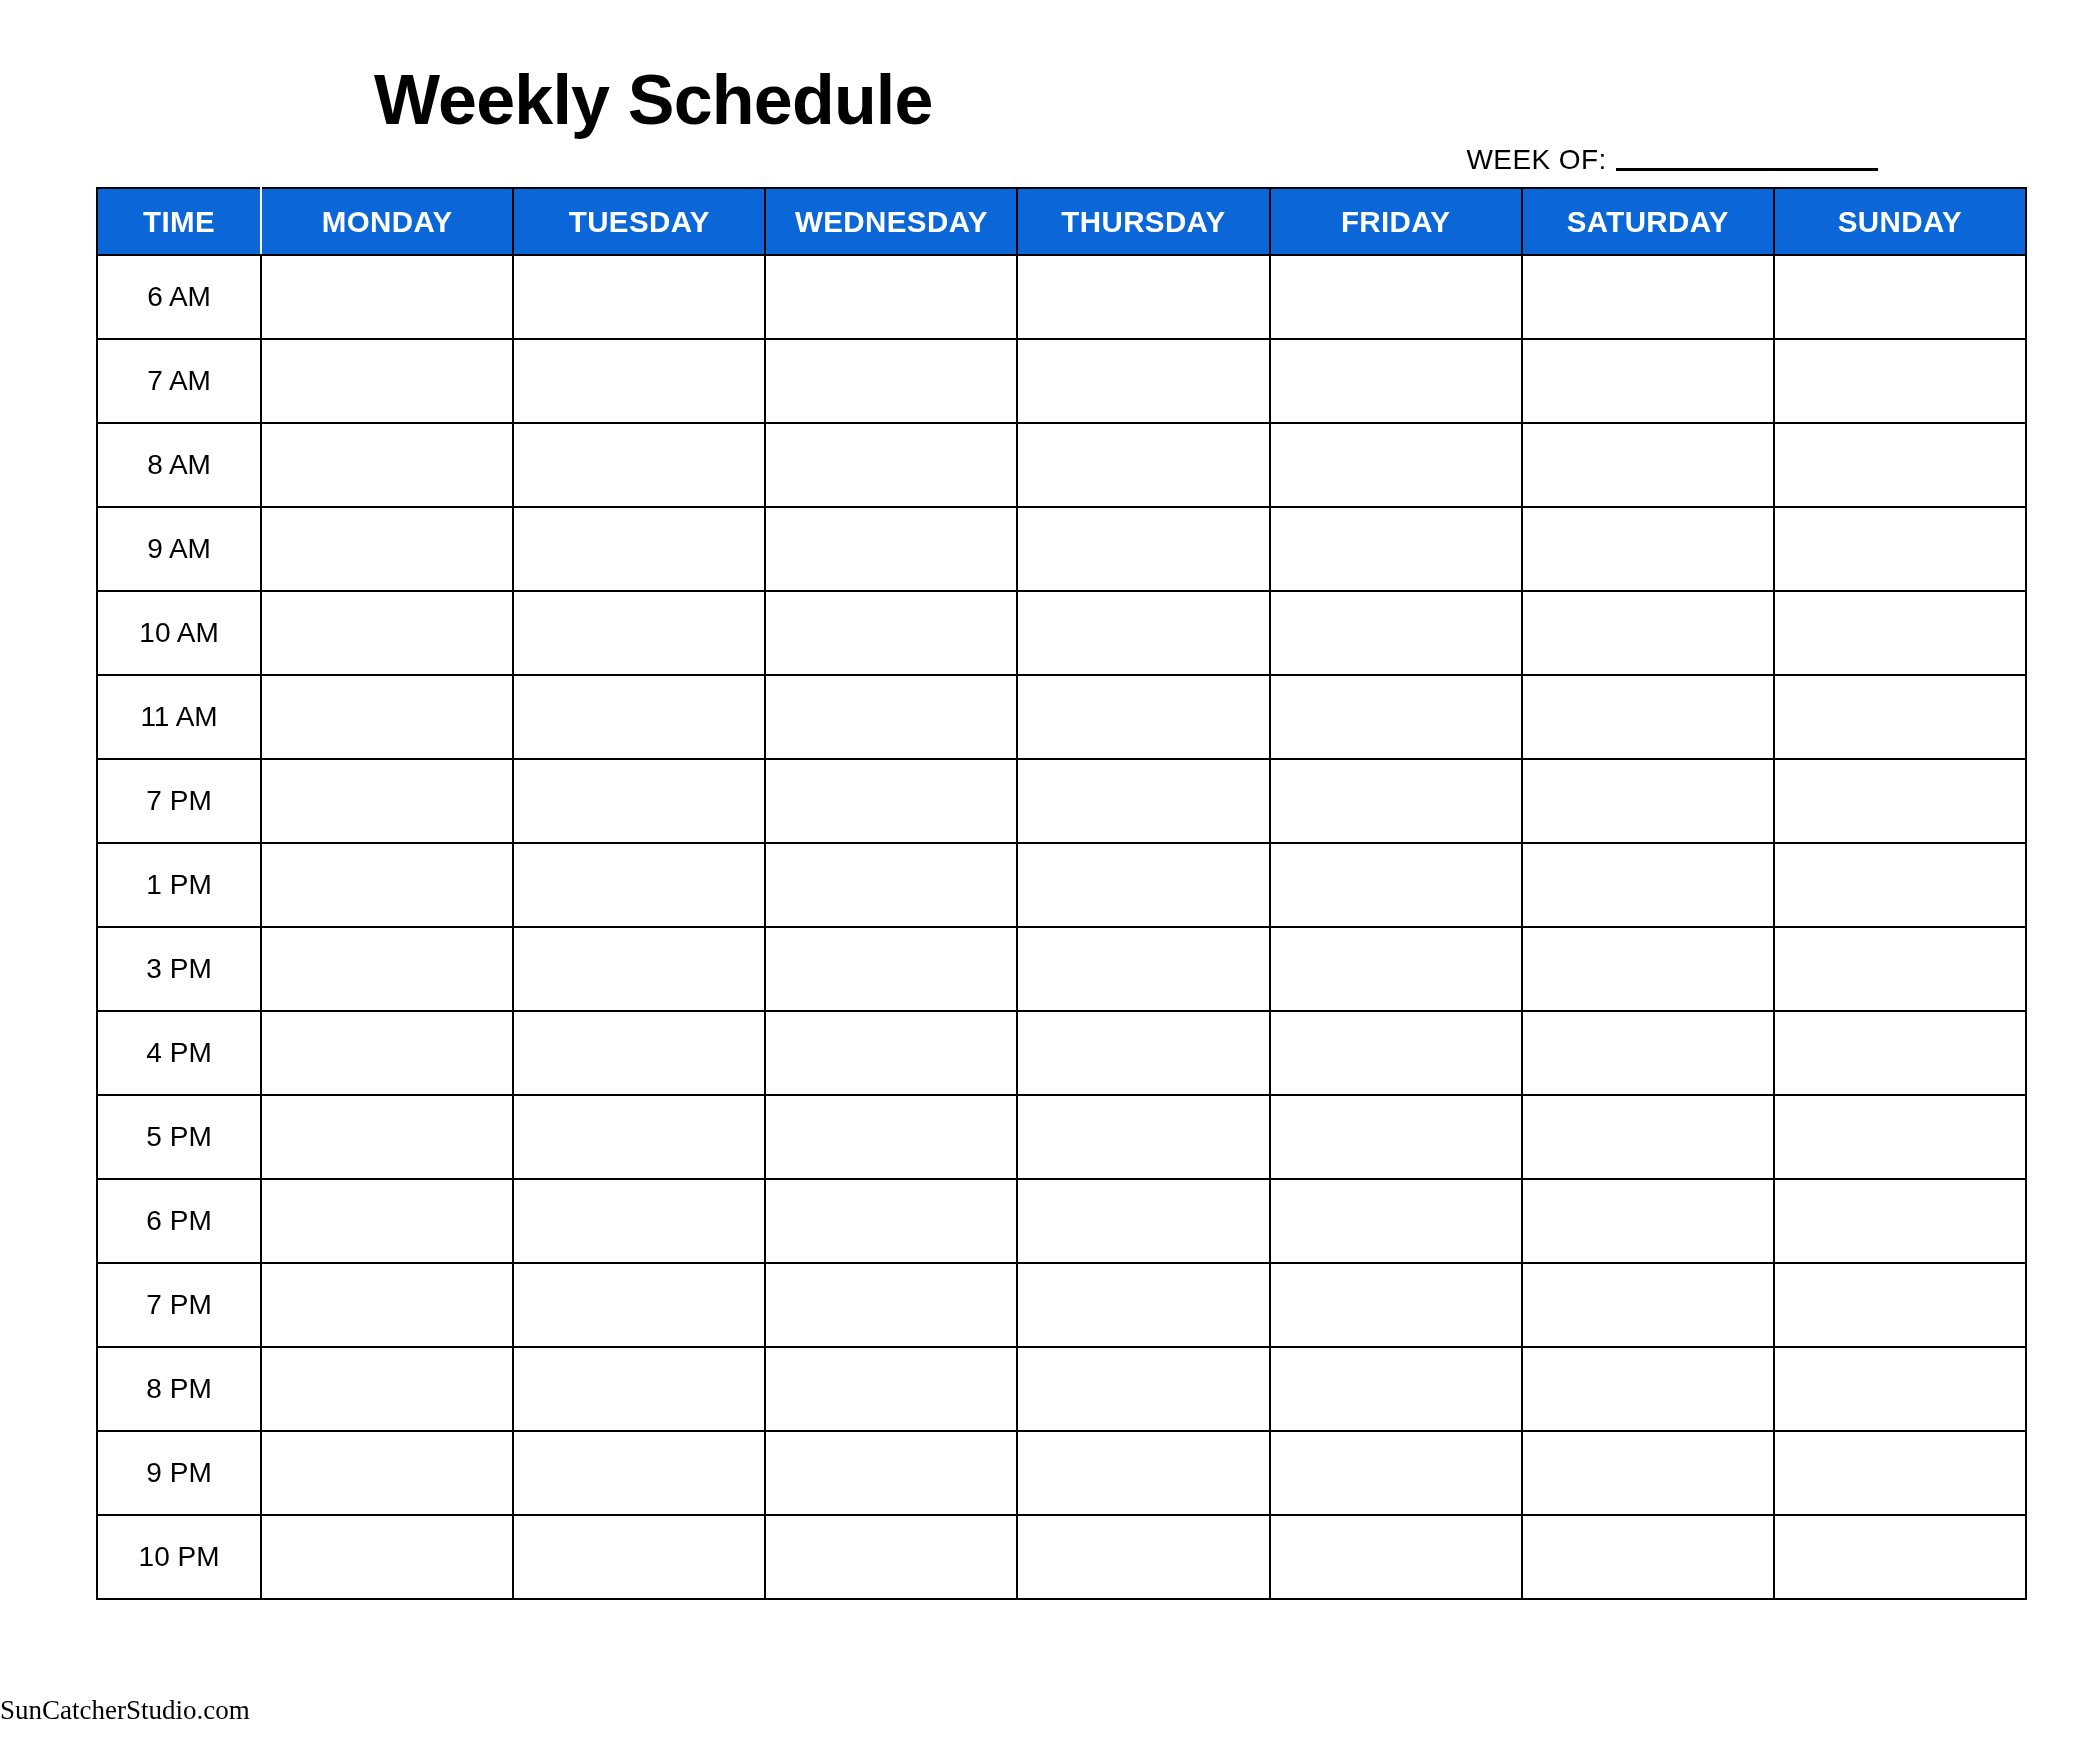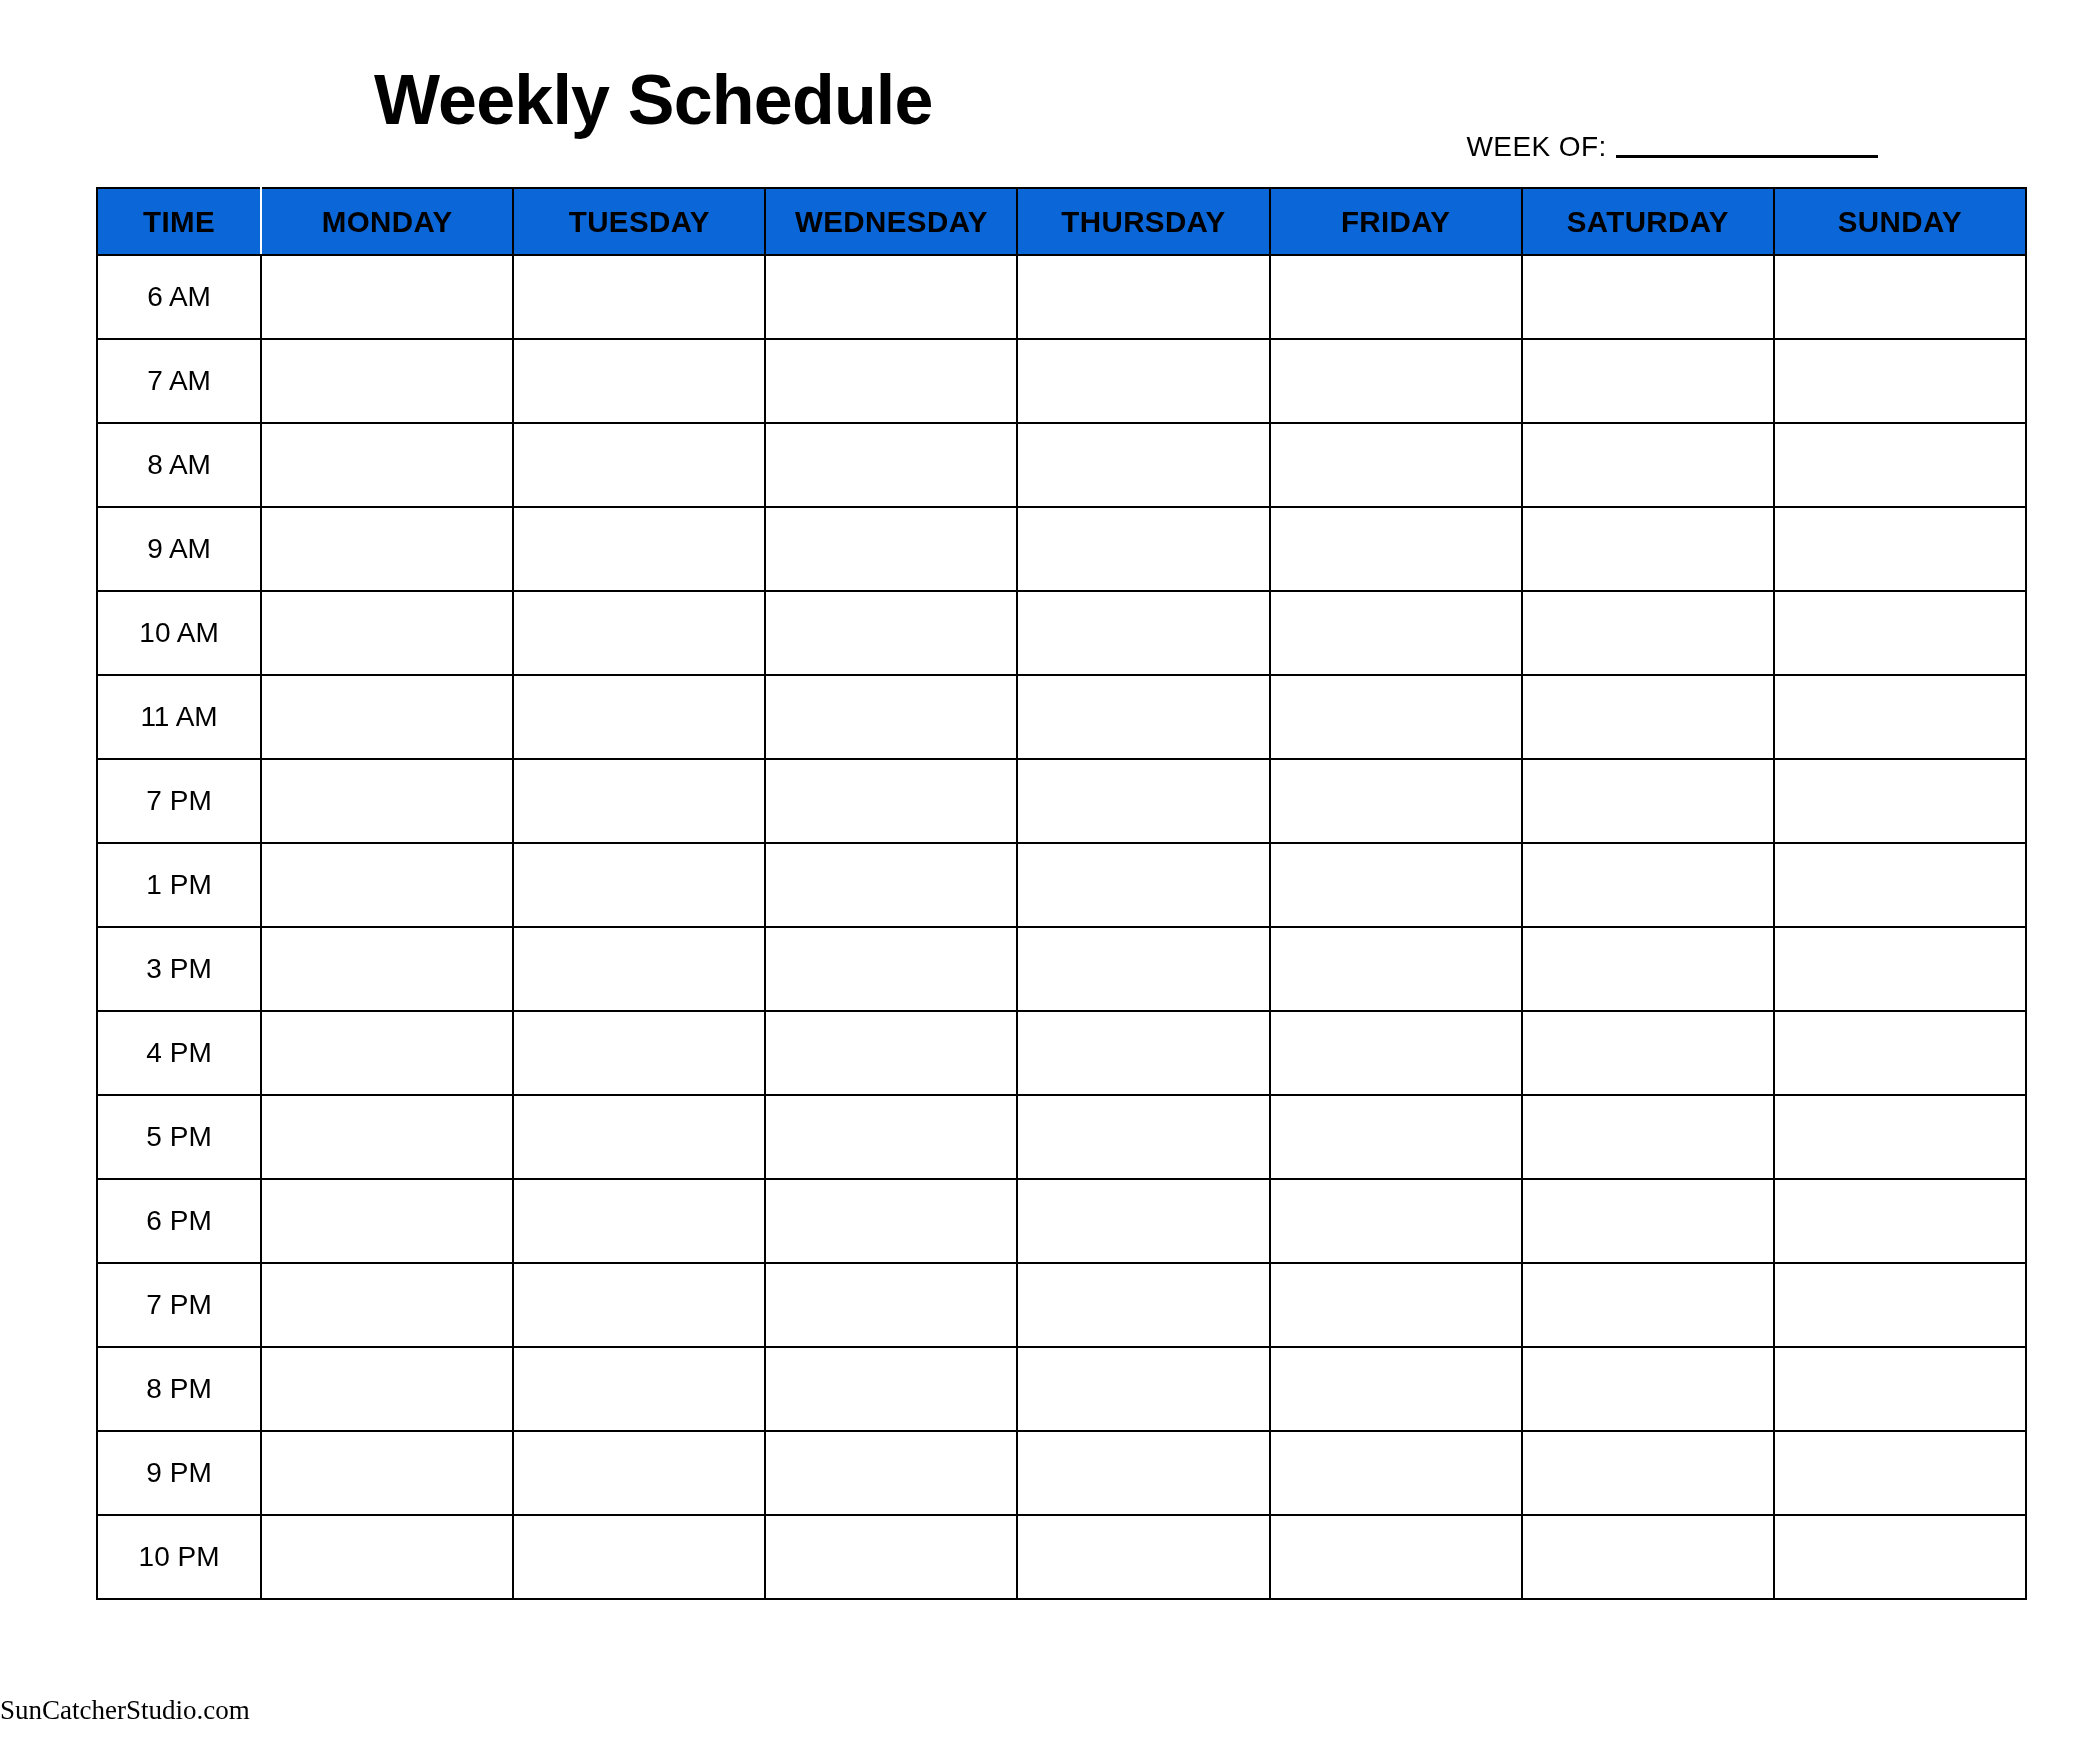--- a/index.html
+++ b/index.html
@@ -34,21 +34,21 @@
     top: 51px;
     font-size: 70px;
     font-weight: bold;
     letter-spacing: -0.8px;
     line-height: 1;
     white-space: nowrap;
   }
   .week-of-wrap {
     position: absolute;
     right: 1.6px;
-    top: 119px;
+    top: 132px;
     display: flex;
     align-items: flex-end;
     gap: 9.8px;
   }
   .week-of-label {
     font-size: 28px;
     font-weight: 500;
     letter-spacing: 0.4px;
     line-height: 1;
     white-space: nowrap;
@@ -69,21 +69,21 @@
     width: 1931px;
     table-layout: fixed;
   }
   table.schedule th,
   table.schedule td {
     border: 2.5px solid #000000;
     padding: 0;
   }
   thead th {
     background: #0b66d8;
-    color: #000000;
+    color: #ffffff;
     font-size: 29.5px;
     font-weight: bold;
     letter-spacing: 0.4px;
     height: 65px;
     text-align: center;
     vertical-align: middle;
     border-color: #0b66d8;
   }
   thead th.time-head {
     border-right: 2.5px solid #ffffff;

